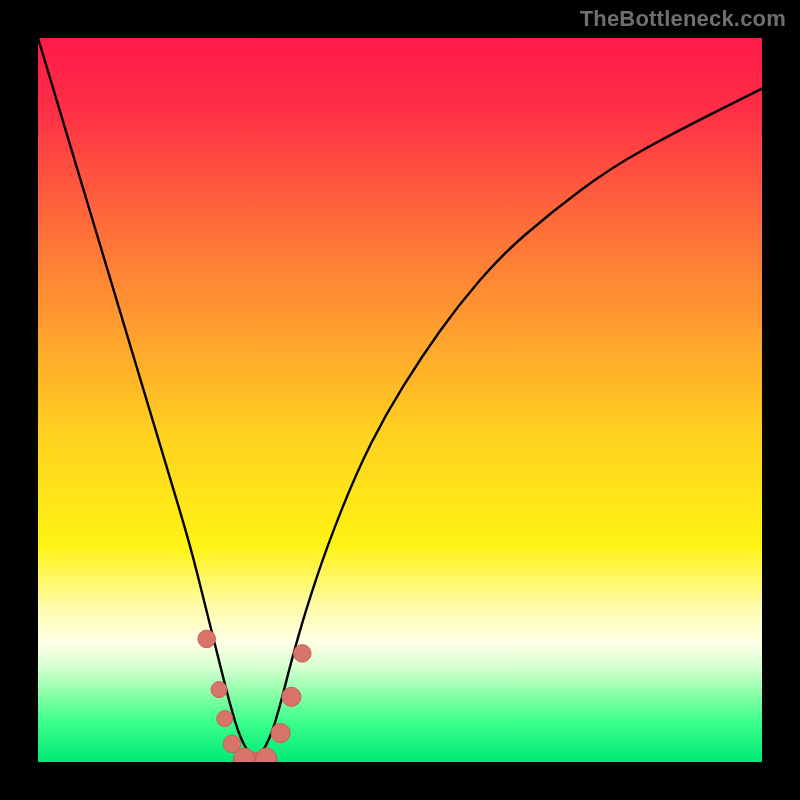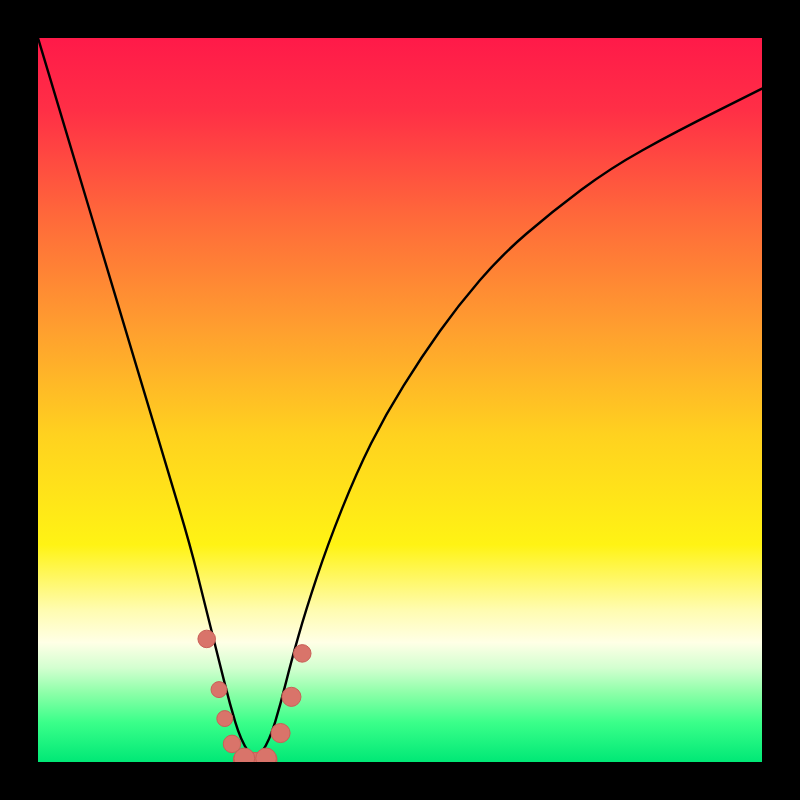--- a/index.html
+++ b/index.html
@@ -88,13 +88,14 @@
           <circle cx="194.03" cy="705.90" r="8.78" fill="#d9746a" stroke="#c95f57" stroke-width="1"></circle>
           <circle cx="206.34" cy="720.38" r="10.37" fill="#d9746a" stroke="#c95f57" stroke-width="1"></circle>
           <circle cx="228.06" cy="720.38" r="10.37" fill="#d9746a" stroke="#c95f57" stroke-width="1"></circle>
           <circle cx="242.54" cy="695.04" r="9.57" fill="#d9746a" stroke="#c95f57" stroke-width="1"></circle>
           <circle cx="253.40" cy="658.84" r="9.57" fill="#d9746a" stroke="#c95f57" stroke-width="1"></circle>
           <circle cx="264.26" cy="615.40" r="8.78" fill="#d9746a" stroke="#c95f57" stroke-width="1"></circle>
         </g>
     </svg>
   </div>
 
+  <div class="watermark">TheBottleneck.com</div>
 </div>
 
 </body></html>

